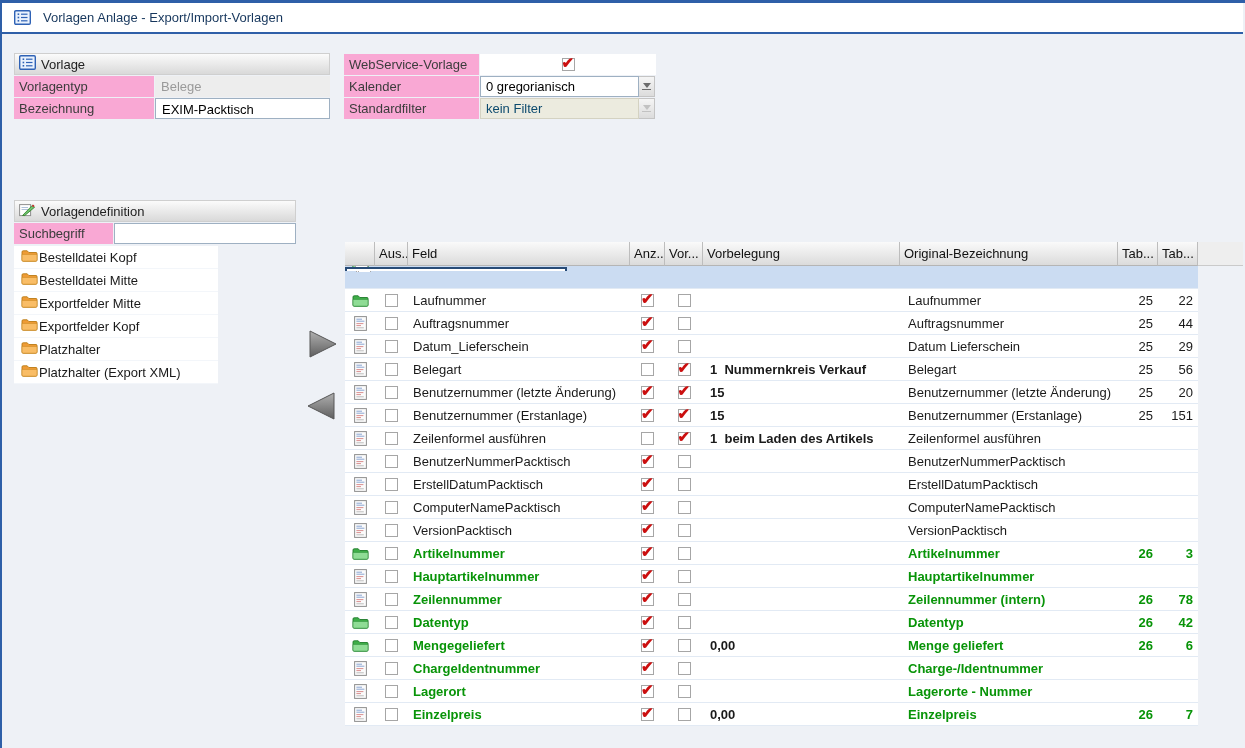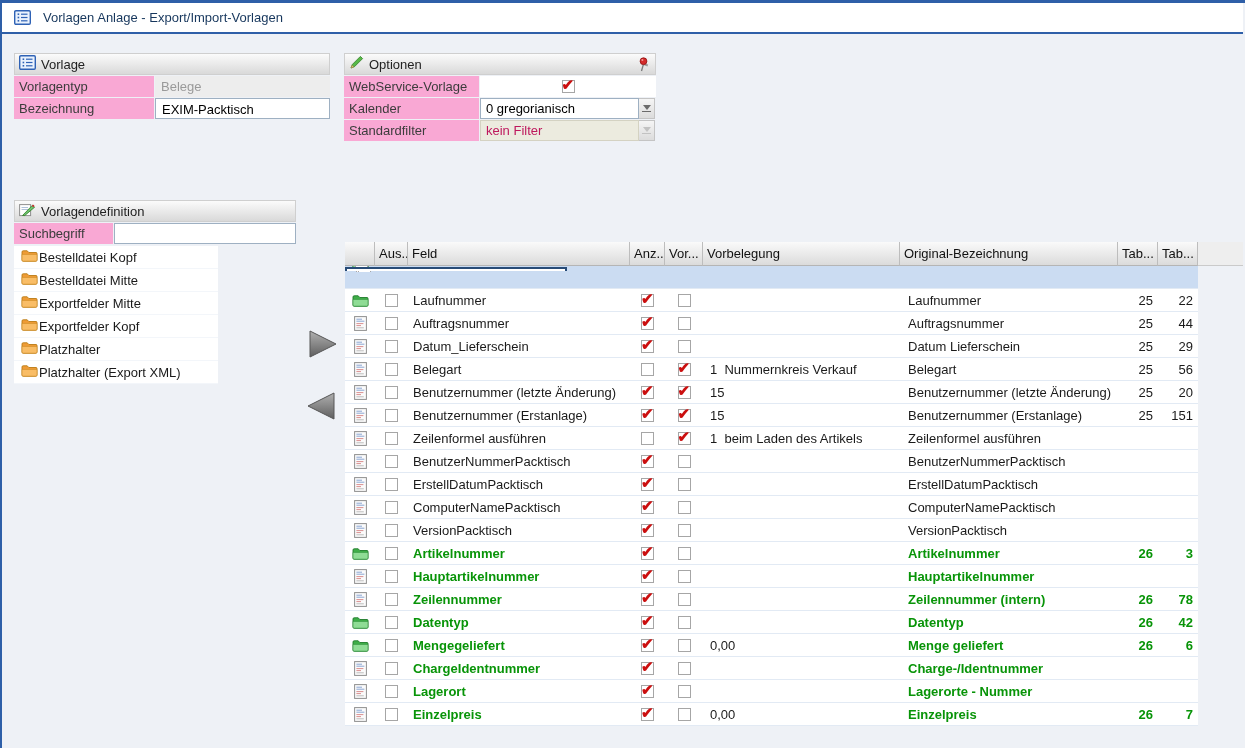--- a/index.html
+++ b/index.html
@@ -24,21 +24,21 @@
   .val-input { background:#fff; border:1px solid #9eb0c2; color:#000; }
 
   #optionen-panel { position:absolute; left:344px; top:53px; width:312px; }
   #optionen-panel .phead { position:relative; }
   #optionen-panel .pin { position:absolute; right:5px; top:3px; }
   #optionen-panel .plabel { width:135px; }
   #optionen-panel .pval { flex:1; margin-left:1px; padding:3px 0 0 6px; }
   .cbcell { display:flex; align-items:center; justify-content:center; padding:0 !important; }
   .combo { flex:1; margin-left:1px; display:flex; padding:0 !important; }
   .combo .cfield { width:159px; background:#fff; border:1px solid #9eb0c2; padding:2px 0 0 5px; color:#000; }
-  .combo .cfield.dis { background:#ecebdf; border:1px solid #d4d2c2; color:#be185d; }
+  .combo .cfield.dis { background:#ecebdf; border:1px solid #d4d2c2; color:#0c4a6e; }
   .combo .ddbtn { width:16px; background:linear-gradient(#f5f5f5,#dcdcdc); border:1px solid #c4c4c4; border-left:none; display:flex; flex-direction:column; align-items:center; justify-content:center; }
   .ddbtn .tri { width:0; height:0; border-left:4px solid transparent; border-right:4px solid transparent; border-top:5px solid #6b6b6b; }
   .ddbtn .bar { width:9px; height:1px; background:#6b6b6b; margin-top:1px; }
   .ddbtn.dis .tri { border-top-color:#c2c2c2; } .ddbtn.dis .bar { background:#c2c2c2; }
 
   
   #def-header { position:absolute; left:14px; top:200px; width:282px; }
   #such-row { position:absolute; left:14px; top:223px; width:282px; display:flex; height:21px; }
   #such-row .plabel { width:107px; }
   #such-row input { flex:1; margin-left:1px; border:1px solid #9eb0c2; padding-left:4px; font:inherit; }
@@ -57,21 +57,21 @@
   .ghead { display:flex; height:24px; }
   .ghead .h { background:linear-gradient(#fafafa,#dbdbdb); border-right:1px solid #bdbdbd; border-bottom:1px solid #b5b5b5; padding:4px 0 0 4px; color:#111; overflow:hidden; white-space:nowrap; }
   .head-filler { position:absolute; left:1198px; top:242px; width:45px; height:24px; background:#eeeeee; border-bottom:1px solid #cacaca; }
   .w-icon{width:30px} .w-aus{width:33px} .w-feld{width:222px} .w-anz{width:35px} .w-vor{width:38px}
   .w-vorb{width:197px} .w-orig{width:218px} .w-tab{width:40px}
   .trow { display:flex; height:23px; background:#fff; border-bottom:1px solid #e2eaf4; }
   .trow.selected { background:#cbdcf2;flex-direction:column; }
   .c { overflow:hidden; white-space:pre; padding-top:4px; }
   .c-icon, .c-aus, .c-anz, .c-vor { display:flex; align-items:center; justify-content:center; padding-top:0; }
   .c-feld { padding-left:5px; position:relative; }
-  .c-vorb { padding-left:7px; }
+  .c-vorb { padding-left:7px;font-weight:bold; }
   .c-orig { padding-left:8px; }
   .c-tab1, .c-tab2 { text-align:right; padding-right:5px; }
   .trow.green .c-feld, .trow.green .c-orig, .trow.green .c-tab1, .trow.green .c-tab2 { color:#089408; font-weight:bold; }
 
   
   .cb { width:13px; height:13px; background:#fff; border:1px solid #a6a6a6; position:relative; display:inline-block; }
   .cb.on::after { content:"✔"; position:absolute; left:-1px; top:-5px; font-size:15px; font-weight:bold; color:#cb0f0f; }
 
   
   .editbox { position:absolute; left:0; top:0; width:100%; height:23px; border:2px solid #274b77; background:#fff; display:flex; align-items:center; padding-left:3px; }
@@ -118,37 +118,20 @@
       <div class="plabel">Vorlagentyp</div>
       <div class="pval val-disabled">Belege</div>
     </div>
     <div class="prow">
       <div class="plabel">Bezeichnung</div>
       <div class="pval val-input">EXIM-Packtisch</div>
     </div>
   </div>
 
   <div id="optionen-panel">
-    <div class="phead">
-      <span>
-        <svg width="15" height="15" viewBox="0 0 15 15">
-          <polygon points="2,13 3.4,9.4 11.4,1.4 13.6,3.6 5.6,11.6" fill="#57b947" stroke="#2d7d22" stroke-width="0.8"></polygon>
-          <polygon points="2,13 3.1,10.2 4.8,11.9" fill="#e8c87e" stroke="#9a7b3a" stroke-width="0.5"></polygon>
-        </svg>
-      </span>
-      <span>Optionen</span>
-      <span class="pin">
-        <svg width="13" height="15" viewBox="0 0 13 15">
-          <line x1="6.5" y1="7" x2="4.5" y2="14" stroke="#7a7a7a" stroke-width="1.3"></line>
-          <rect x="6" y="6.5" width="5" height="2" fill="#9a9a9a" transform="rotate(20 8 7.5)"></rect>
-          <circle cx="6.5" cy="4.2" r="3.4" fill="#d42a2a" stroke="#8f1010" stroke-width="0.8"></circle>
-          <circle cx="5.4" cy="3.1" r="1" fill="#f09a9a"></circle>
-        </svg>
-      </span>
-    </div>
     <div class="prow">
       <div class="plabel">WebService-Vorlage</div>
       <div class="pval val-input cbcell" style="border:none;background:#fff;">
         <span class="cb on"></span>
       </div>
     </div>
     <div class="prow">
       <div class="plabel">Kalender</div>
       <div class="combo">
         <div class="cfield">0 gregorianisch</div>

